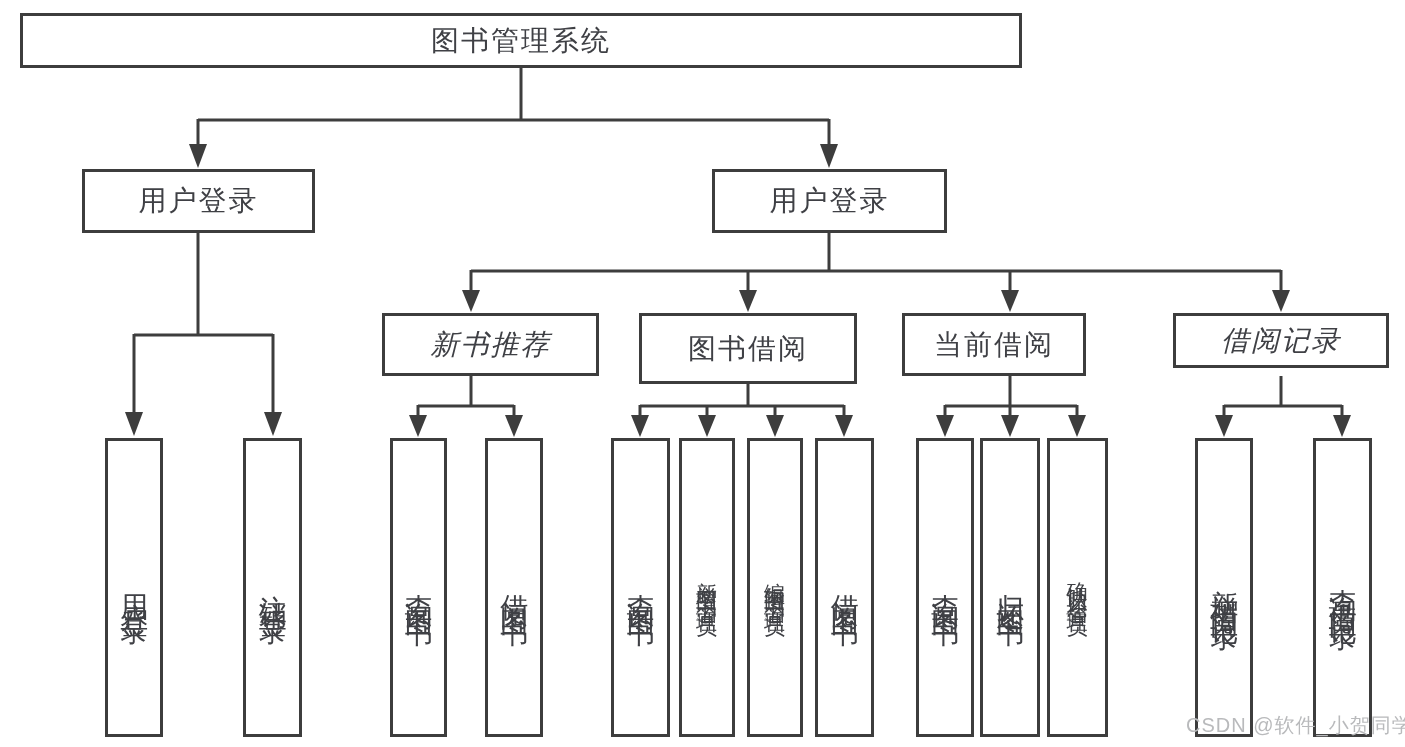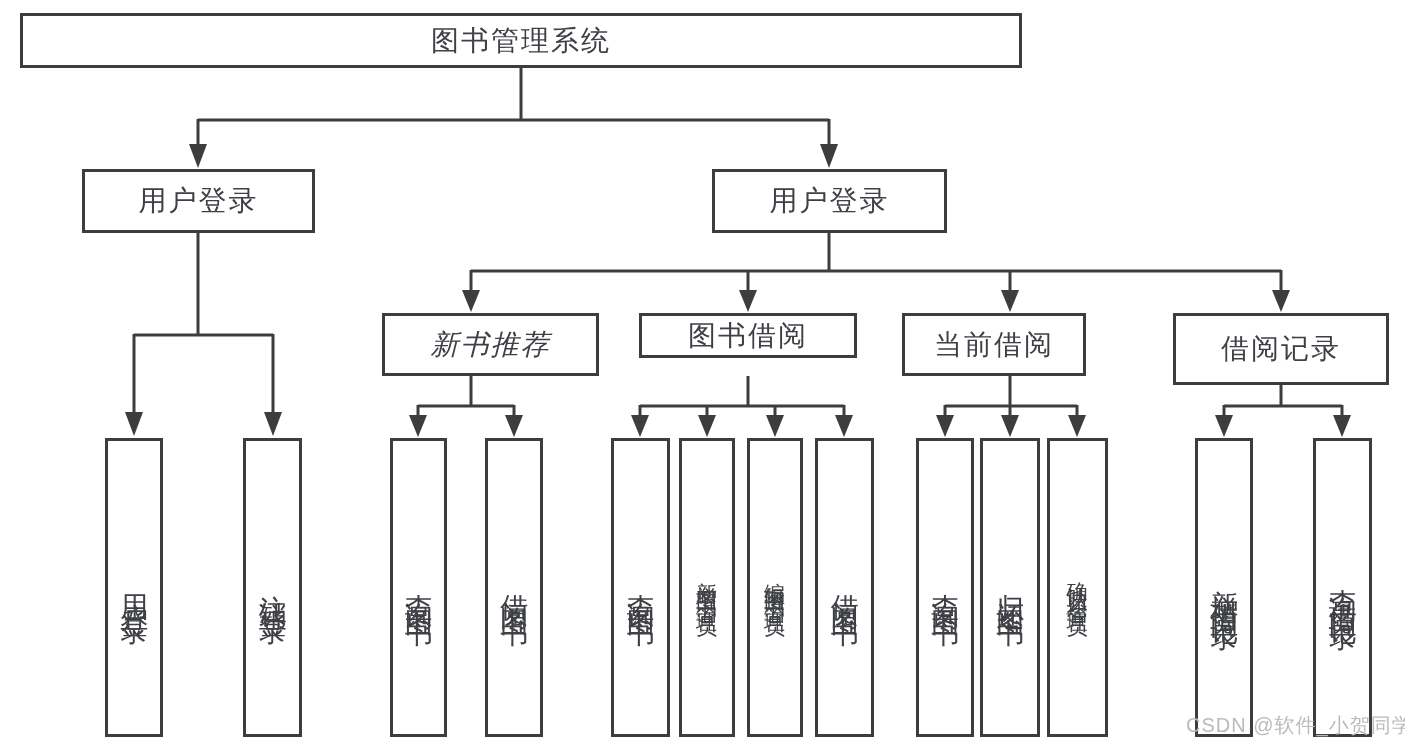--- a/index.html
+++ b/index.html
@@ -97,23 +97,23 @@
       <polygon points="1342,437 1333,415 1351,415"></polygon>
     </g>
   </svg>
 
   <div class="box" style="left:20px; top:13px; width:1002px; height:55px;">图书管理系统</div>
 
   <div class="box" style="left:82px; top:169px; width:233px; height:64px;">用户登录</div>
   <div class="box" style="left:712px; top:169px; width:235px; height:64px;">用户登录</div>
 
   <div class="box" style="left:382px; top:313px; width:217px; height:63px;font-style:italic;">新书推荐</div>
-  <div class="box" style="left:639px; top:313px; width:218px; height:45px;">图书借阅</div>
+  <div class="box" style="left:639px; top:313px; width:218px; height:71px;">图书借阅</div>
   <div class="box" style="left:902px; top:313px; width:184px; height:63px;">当前借阅</div>
-  <div class="box" style="left:1173px; top:313px; width:216px; height:72px;">借阅记录</div>
+  <div class="box" style="left:1173px; top:313px; width:216px; height:55px;font-style:italic;">借阅记录</div>
 
   <div class="box leaf ls-4" style="left:105px; width:58px;">用户登录</div>
   <div class="box leaf ls-4" style="left:243px; width:59px;">注销登录</div>
 
   <div class="box leaf ls-4" style="left:390px; width:57px;">查询图书</div>
   <div class="box leaf ls-4" style="left:485px; width:58px;">借阅图书</div>
 
   <div class="box leaf ls-4" style="left:611px; width:59px;">查询图书</div>
   <div class="box leaf ls-9" style="left:679px; width:56px;">新增图书（管理员）</div>
   <div class="box leaf ls-9" style="left:747px; width:56px;">编辑图书（管理员）</div>

